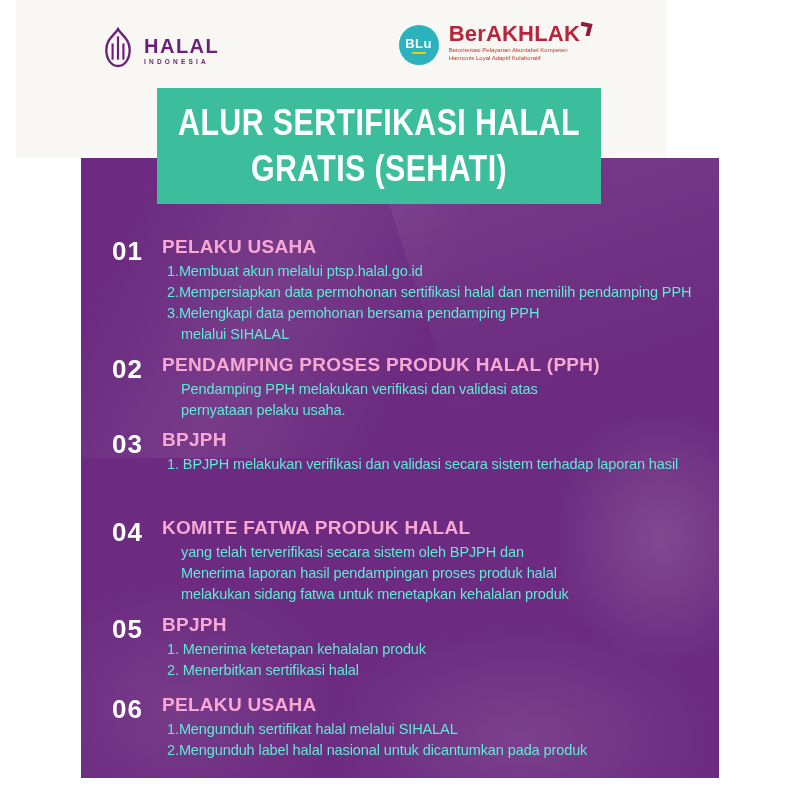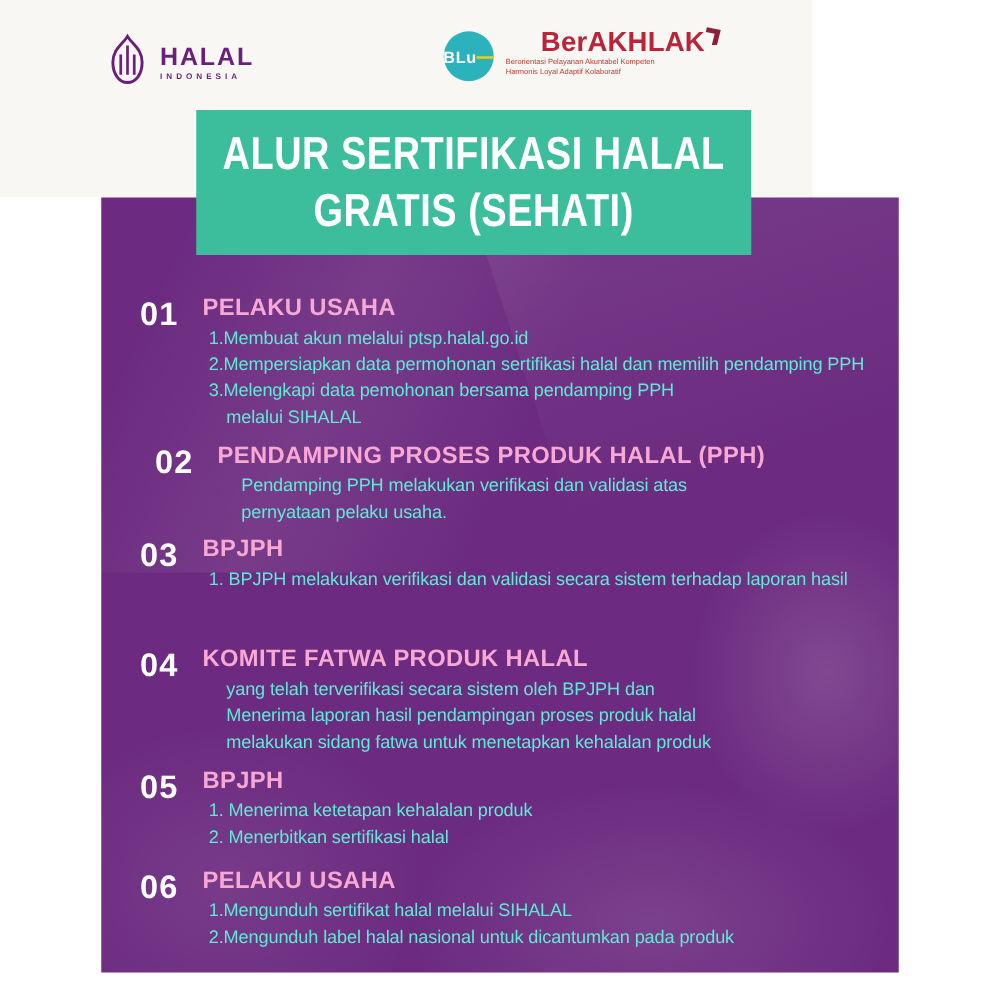--- a/index.html
+++ b/index.html
@@ -1,29 +1,29 @@
 <!DOCTYPE html>
 <html><head>
 <meta charset="utf-8">
 <style>
   html,body{margin:0;padding:0;background:#fff;}
   .stage{position:relative;width:800px;height:800px;overflow:hidden;background:#ffffff;
          font-family:"Liberation Sans",sans-serif;}
   
-  .top-strip{position:absolute;left:0;top:0;width:650px;height:158px;background:#f8f7f4;}
+  .top-strip{position:absolute;left:16px;top:0;width:650px;height:158px;background:#f8f7f4;}
   .halal-logo{position:absolute;left:84px;top:26px;display:flex;align-items:center;gap:8px;}
   .halal-text .t1{font-size:20px;font-weight:bold;color:#6a1f78;letter-spacing:1.5px;line-height:20px;}
   .halal-text .t2{font-size:6.5px;font-weight:bold;color:#6a1f78;letter-spacing:3.2px;margin-top:2px;}
   .right-logos{position:absolute;right:72px;top:22px;display:flex;align-items:flex-start;gap:10px;}
-  .blu-circle{width:40px;height:40px;border-radius:50%;background:#2bb2bd;display:flex;flex-direction:row;
+  .blu-circle{width:40px;height:40px;border-radius:50%;background:#2bb2bd;display:flex;flex-direction:column;
               align-items:center;justify-content:center;margin-top:3px;}
   .blu-circle .blu-t{color:#fff;font-weight:bold;font-size:13px;letter-spacing:0.5px;line-height:13px;}
   .blu-sub{width:14px;height:2px;background:#f2cc0a;border-radius:1px;margin-top:2px;}
   .berakhlak{position:relative;padding-right:14px;}
-  .ber-title{font-size:22px;font-weight:bold;color:#b8243a;letter-spacing:0.2px;line-height:24px;margin-left:28px;}
+  .ber-title{font-size:22px;font-weight:bold;color:#b8243a;letter-spacing:0.2px;line-height:24px;}
   .ber-arrow{position:absolute;right:0;top:-2px;}
   .ber-tag{font-size:6px;color:#c0392b;line-height:7px;margin-top:1px;}
   
   .banner{position:absolute;left:157px;top:88px;width:444px;height:116px;background:#3cbd9c;z-index:3;
           display:flex;align-items:center;justify-content:center;text-align:center;}
   .banner-inner{transform:scaleX(0.82);transform-origin:center;}
   .banner-line{color:#ffffff;font-weight:bold;font-size:37px;line-height:46px;letter-spacing:0.5px;white-space:nowrap;}
   
   .panel{position:absolute;left:81px;top:158px;width:638px;height:620px;background:#6c2b80;overflow:hidden;z-index:1;}
   .ovl{position:absolute;pointer-events:none;}
@@ -32,21 +32,21 @@
   .ovl2{left:330px;top:-40px;width:420px;height:240px;transform:rotate(-18deg);
         background:linear-gradient(rgba(255,255,255,0.07),rgba(255,255,255,0.0));}
   .ovl3{left:470px;top:250px;width:220px;height:260px;border-radius:50%;
         background:radial-gradient(ellipse at center,rgba(255,255,255,0.14),rgba(255,255,255,0) 70%);}
   .ovl4{left:-60px;top:420px;width:320px;height:260px;border-radius:50%;
         background:radial-gradient(ellipse at center,rgba(255,255,255,0.08),rgba(255,255,255,0) 70%);}
   .ovl5{left:250px;top:470px;width:380px;height:220px;border-radius:50%;
         background:radial-gradient(ellipse at center,rgba(255,255,255,0.10),rgba(255,255,255,0) 72%);}
   
   .sec{position:absolute;left:31px;right:14px;display:flex;align-items:flex-start;}
-  .s1{top:78px;}.s2{top:196px;margin-left:12px;}.s3{top:271px;}.s4{top:359px;}.s5{top:456px;}.s6{top:536px;}
+  .s1{top:78px;}.s2{top:196px;}.s3{top:271px;}.s4{top:359px;}.s5{top:456px;}.s6{top:536px;}
   .sec-num{width:50px;flex:0 0 50px;color:#ffffff;font-weight:bold;font-size:26px;letter-spacing:1px;
            padding-top:2px;line-height:26px;}
   .sec-content{flex:1;}
   .sec-title{color:#f9a8d4;font-weight:bold;font-size:19px;line-height:22px;letter-spacing:0.3px;white-space:nowrap;}
   .sec-body{margin-top:3px;}
   .line{color:#5eead4;font-size:14.5px;line-height:21px;letter-spacing:-0.1px;white-space:nowrap;padding-left:5px;}
   .line.ind{padding-left:19px;}
 </style>
 </head>
 <body>

